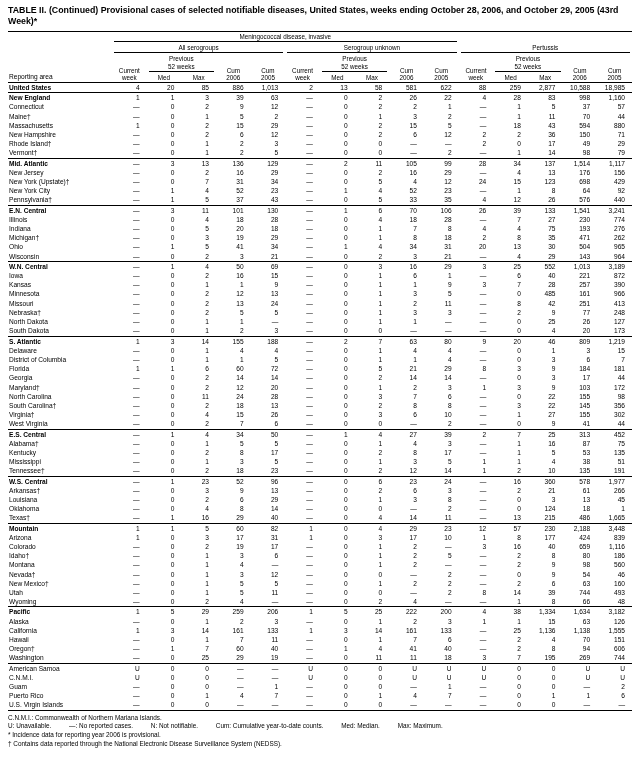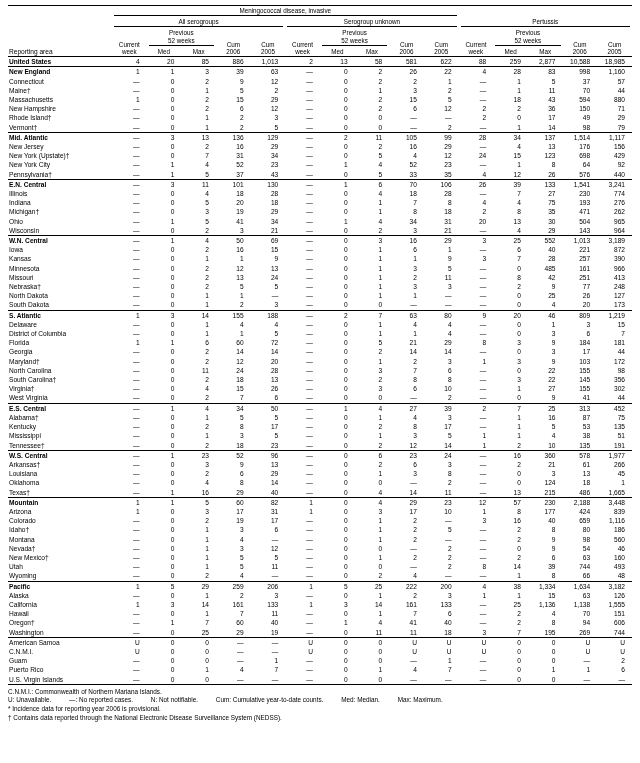--- a/index.html
+++ b/index.html
@@ -41,20 +41,21 @@
   tr.sep td { border-top:1px solid #000; }
   .footnotes {
     margin-top:3px; font-size:6.4px; line-height:1.36;
   }
   .footnotes div { white-space:pre-wrap; }
 </style>
 </head>
 <body>
 
 <div class="page">
+  <div class="title">TABLE II. (Continued) Provisional cases of selected notifiable diseases, United States, weeks ending October 28, 2006, and October 29, 2005 (43rd Week)*</div>
 
   <table>
     <colgroup>
       <col class="c-area">
       <col>
         <col>
         <col>
         <col>
         <col>
       <col>

